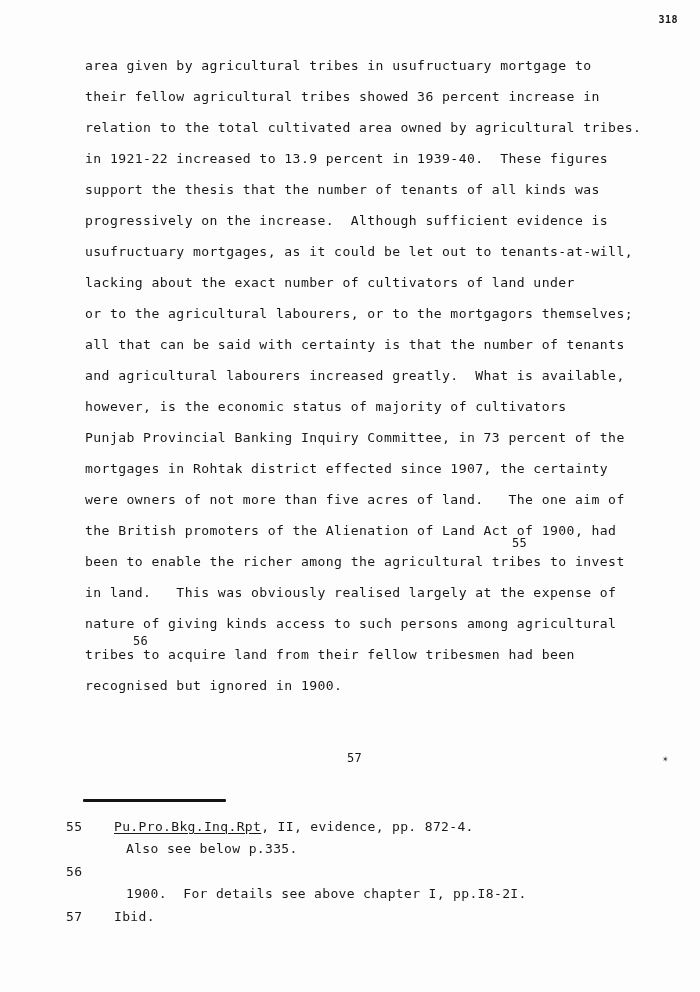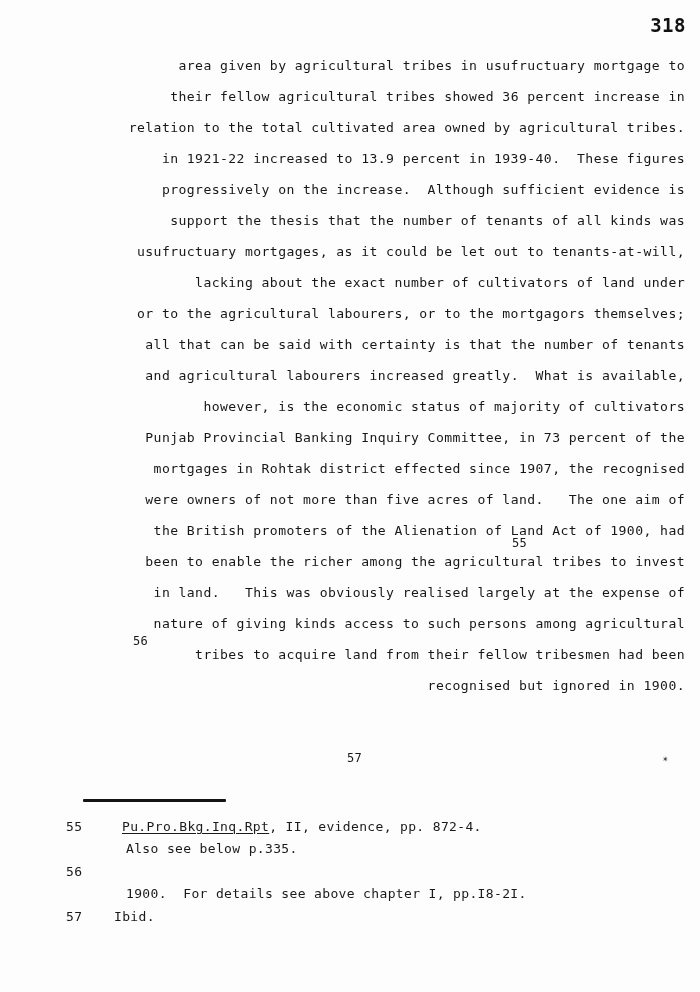--- a/index.html
+++ b/index.html
@@ -20,22 +20,22 @@
     position: relative;
     width: 700px;
     height: 992px;
     box-sizing: border-box;
   }
 
   
   .page-number {
     position: absolute;
     top: 14px;
-    right: 14px;
-    font-size: 19px;
+    right: 22px;
+    font-size: 10px;
     font-weight: bold;
     letter-spacing: 0.5px;
     color: #111;
   }
 
   
   .body-text {
     position: absolute;
     left: 85px;
     top: 50px;
@@ -43,21 +43,20 @@
   }
 
   .text-line {
     height: 31px;
     line-height: 31px;
     font-size: 13.1px;
     letter-spacing: 0.42px;
     white-space: pre;
     color: #171717;
     position: relative;
-    text-align: right;
   }
 
   
   .fn-ref {
     position: absolute;
     font-size: 12px;
     line-height: 12px;
     letter-spacing: 0.4px;
     color: #171717;
     white-space: pre;
@@ -119,45 +118,44 @@
     font-size: 13px;
     letter-spacing: 0.35px;
     white-space: pre;
     height: 22px;
     line-height: 22px;
   }
 
   .uline {
     text-decoration: underline;
     text-underline-offset: 2px;
-    margin-left: 8px;
   }
 </style>
 </head>
 <body>
 
 <div class="page">
 
   <div class="page-number">318</div>
 
   <div class="body-text">
       <div class="text-line">area given by agricultural tribes in usufructuary mortgage to</div>
       <div class="text-line">their fellow agricultural tribes showed 36 percent increase in</div>
       <div class="text-line">relation to the total cultivated area owned by agricultural tribes.</div>
       <div class="text-line">in 1921-22 increased to 13.9 percent in 1939-40.  These figures</div>
+      <div class="text-line">support the thesis that the number of tenants of all kinds was</div>
       <div class="text-line">progressively on the increase.  Although sufficient evidence is</div>
-      <div class="text-line">support the thesis that the number of tenants of all kinds was</div>
       <div class="text-line">usufructuary mortgages, as it could be let out to tenants-at-will,</div>
       <div class="text-line">lacking about the exact number of cultivators of land under</div>
       <div class="text-line">or to the agricultural labourers, or to the mortgagors themselves;</div>
       <div class="text-line">all that can be said with certainty is that the number of tenants</div>
       <div class="text-line">and agricultural labourers increased greatly.  What is available,</div>
       <div class="text-line">however, is the economic status of majority of cultivators</div>
       <div class="text-line">Punjab Provincial Banking Inquiry Committee, in 73 percent of the</div>
-      <div class="text-line">mortgages in Rohtak district effected since 1907, the recognised</div>
+      <div class="text-line">mortgages in Rohtak district effected since 1907, the certainty</div>
       <div class="text-line">were owners of not more than five acres of land.   The one aim of</div>
       <div class="text-line">the British promoters of the Alienation of Land Act of 1900, had</div>
       <div class="text-line">been to enable the richer among the agricultural tribes to invest</div>
       <div class="text-line">in land.   This was obviously realised largely at the expense of</div>
       <div class="text-line">nature of giving kinds access to such persons among agricultural</div>
       <div class="text-line">tribes to acquire land from their fellow tribesmen had been</div>
       <div class="text-line">recognised but ignored in 1900.</div>
     </div>
 
   <div class="footnote-rule"></div>

